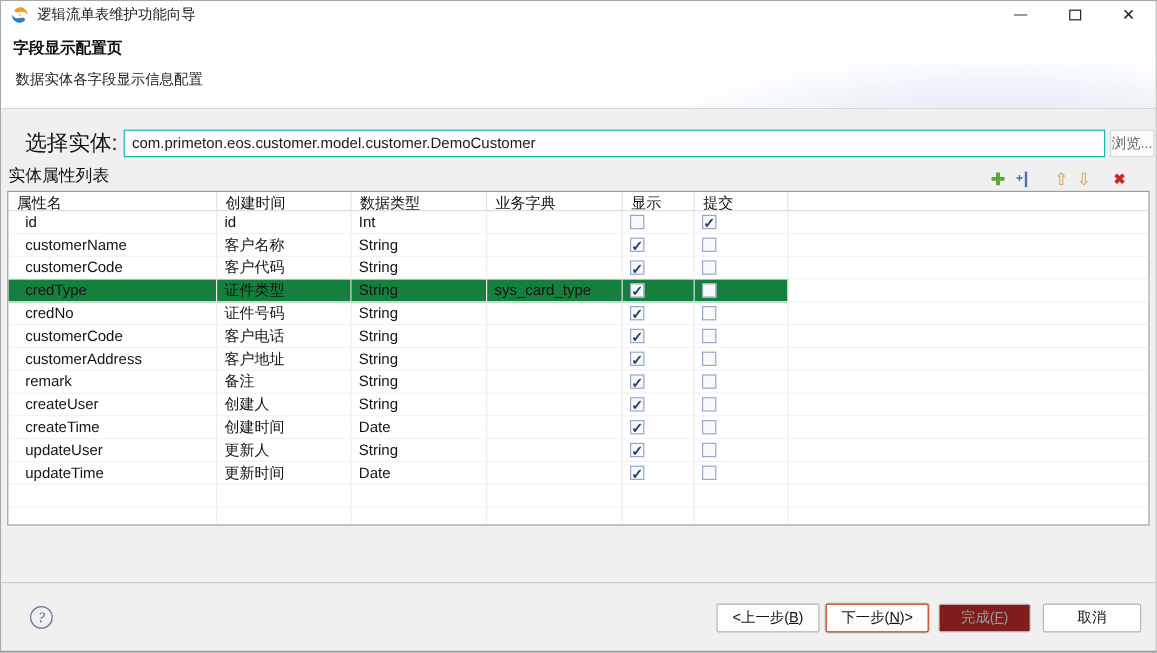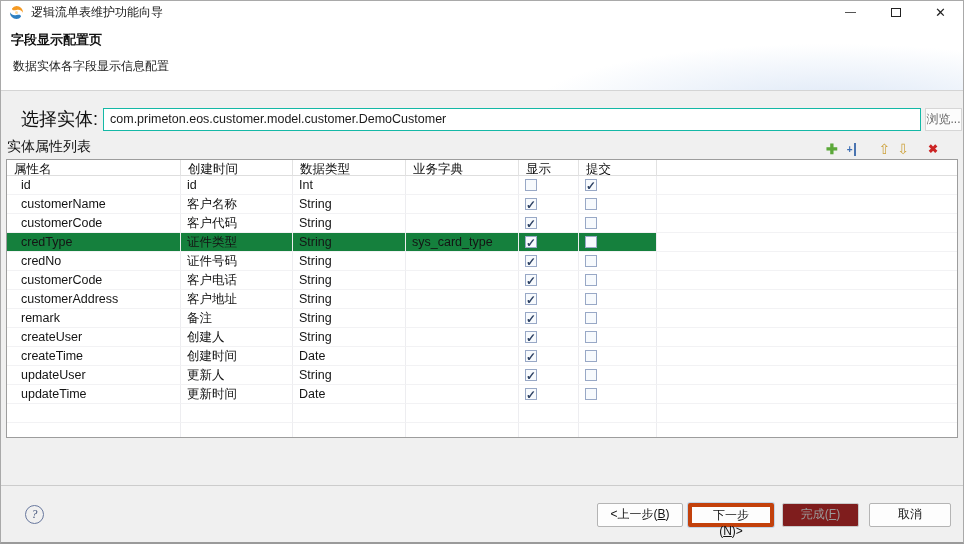--- a/index.html
+++ b/index.html
@@ -78,21 +78,21 @@
     color:#3d4f77; font-size:12px; display:flex; align-items:center; justify-content:center;
     margin-left:12px; background:transparent; font-family:"Liberation Serif", serif; font-style:italic;
   }
   .footer-spacer{ flex:1; }
   .btn{
     height:24px; min-width:77px; padding:0 10px; margin-left:8px;
     background:#fdfdfd; border:1px solid #b4b4b4; border-radius:2px;
     font-family:"Liberation Sans", sans-serif; font-size:12px; color:#111;
   }
   .btn .accel{ text-decoration:underline; }
-  .btn.default{ border:4px solid #c2410c; box-shadow:0 0 0 1px rgba(110,160,215,0.35); margin-left:5px;}
+  .btn.default{ border:1px solid #c2410c; box-shadow:0 0 0 1px rgba(110,160,215,0.35); margin-left:5px;}
   .btn.disabled{ color:#9b9b9b; background:#7f1d1d; border-color:#cacaca; }
   .btn.back{ width:86px; } .btn.next{ width:86px; } .btn.finish{ width:77px; } .btn.cancel{ width:82px; margin-left:10px; }
 </style>
 </head>
 <body>
 
 <div class="window">
 
   <div class="titlebar">
     <svg class="app-icon" viewBox="0 0 16 16">

